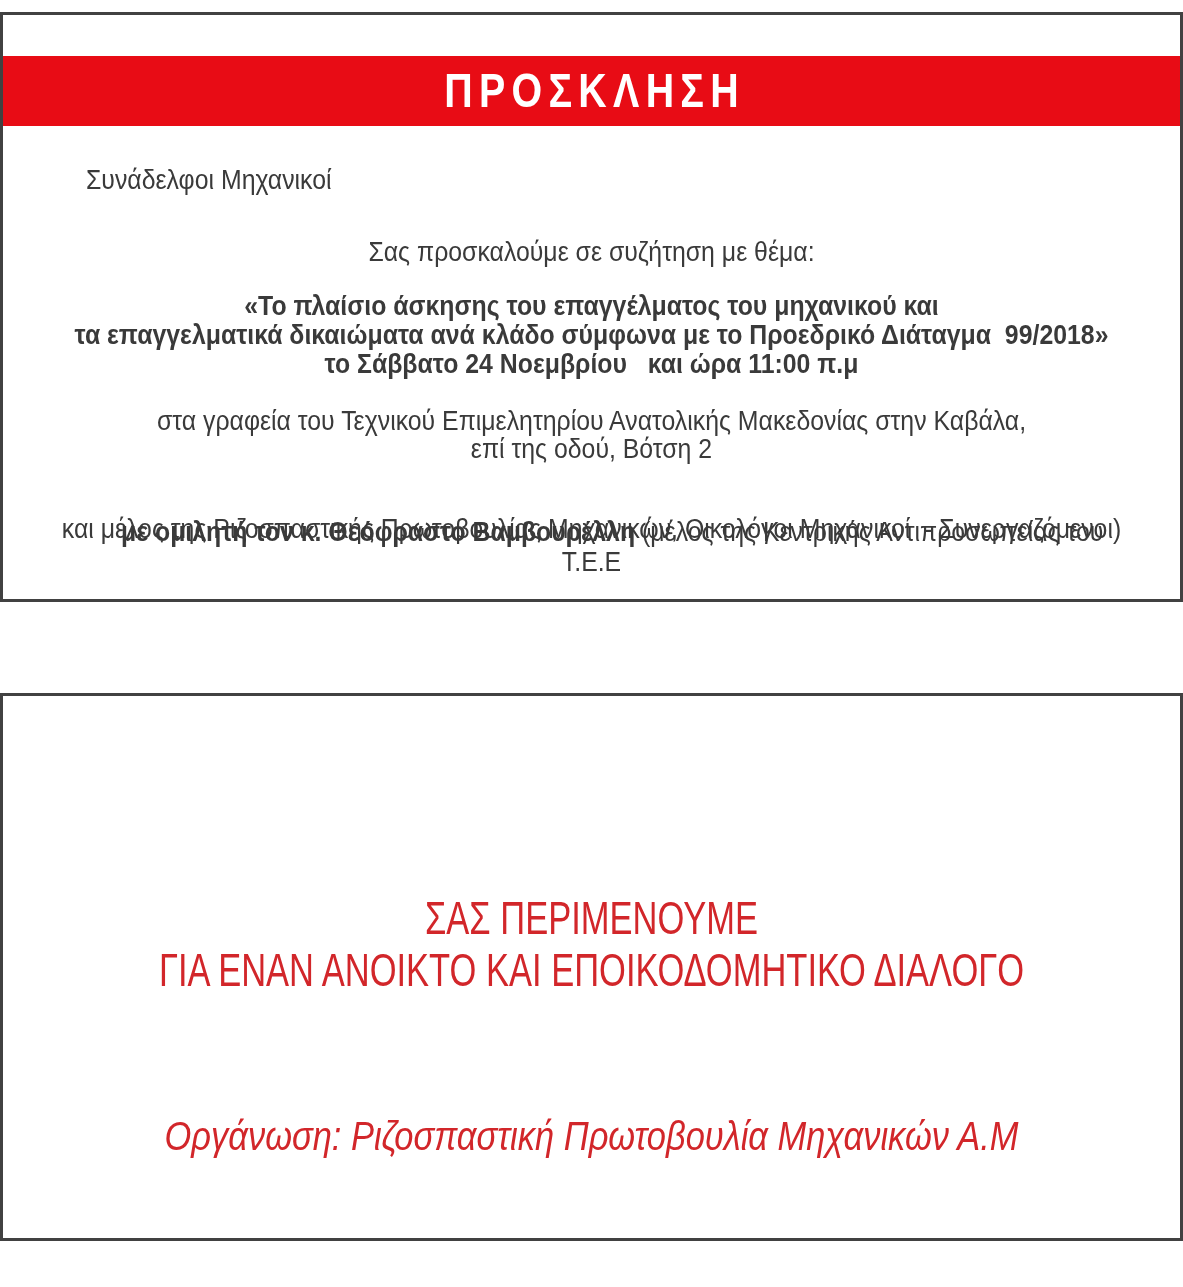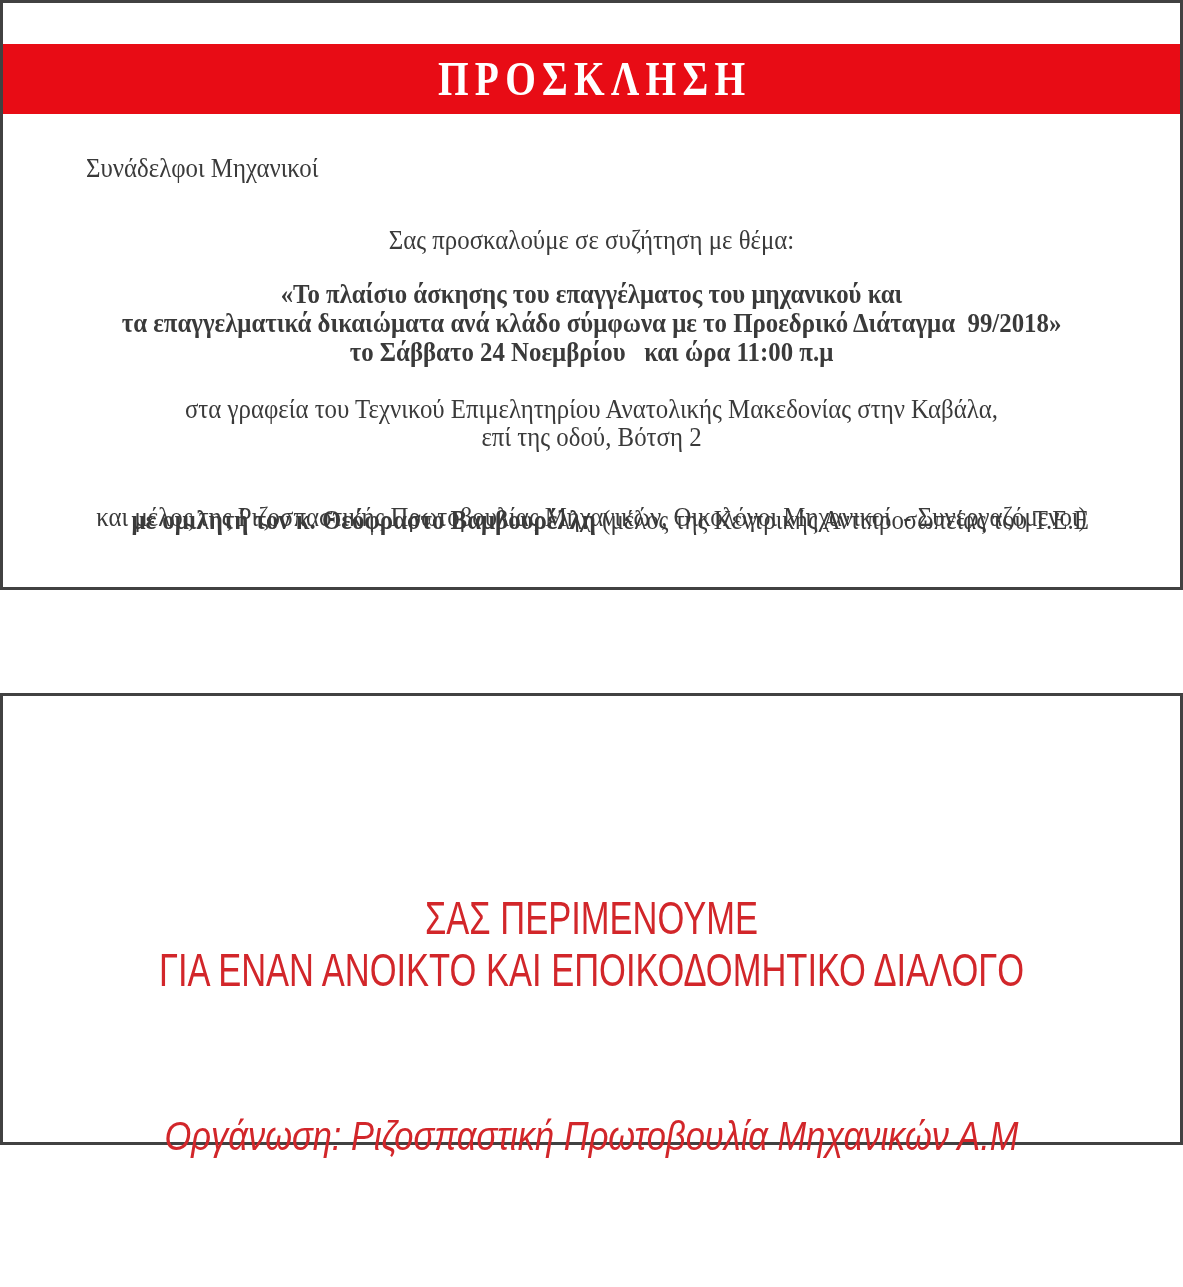--- a/index.html
+++ b/index.html
@@ -14,22 +14,22 @@
     overflow: hidden;
   }
 
   .card {
     position: absolute;
     left: 0;
     width: 1183px;
     background: #ffffff;
     border: 3px solid #414141;
   }
-  .card-invitation { top: 0; height: 590px; font-family: Liberation Serif, serif; }
-  .card-closing   { top: 693; height: 452px; }
+  .card-invitation { top: 12px; height: 590px; }
+  .card-closing   { top: 693; height: 548px; }
   .card-closing   { top: 693px; }
 
   
   .banner {
     position: absolute;
     left: 0; right: 0;
     top: 41px;
     height: 70px;
     background: #e80c15;
   }

